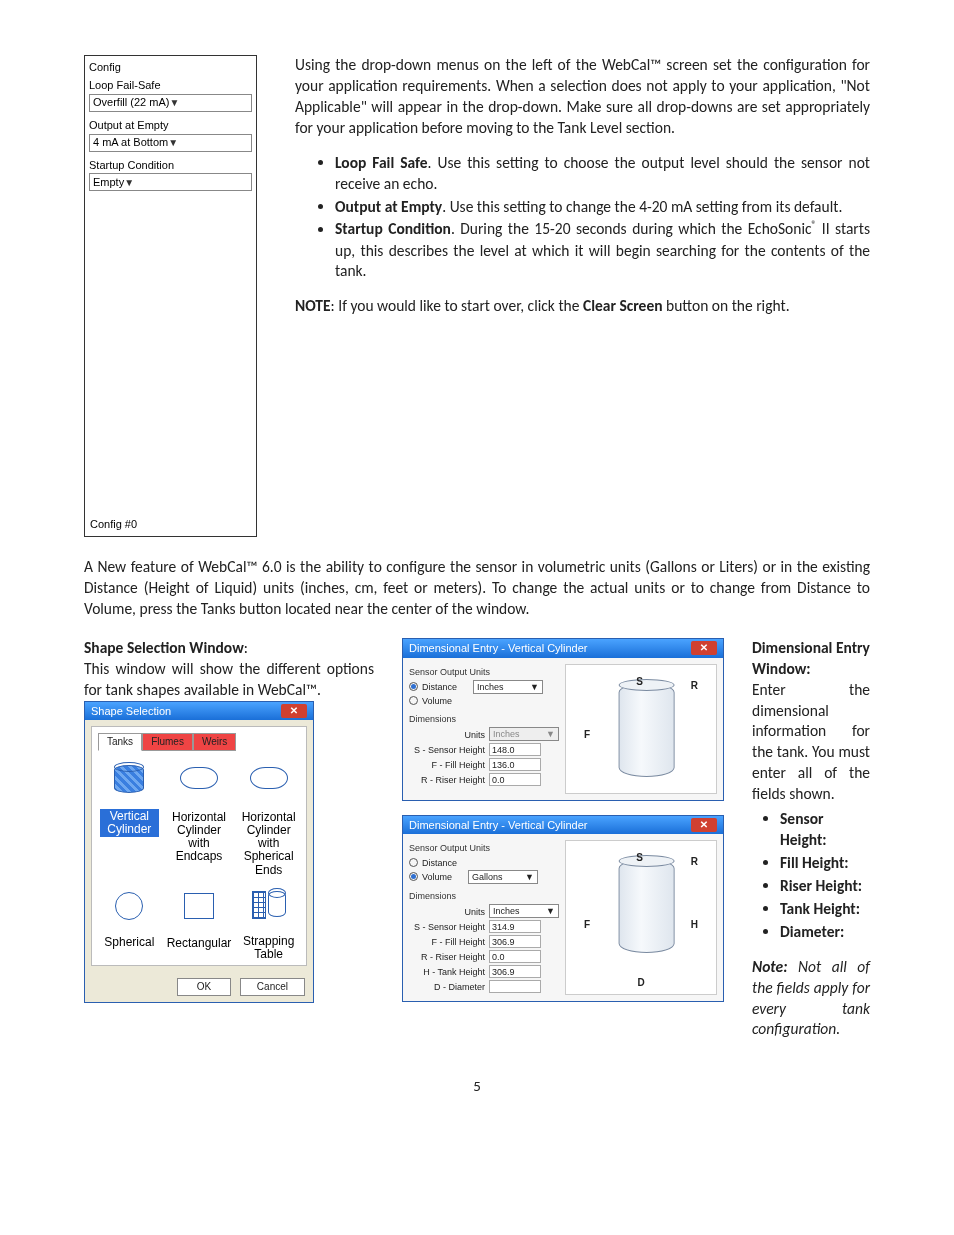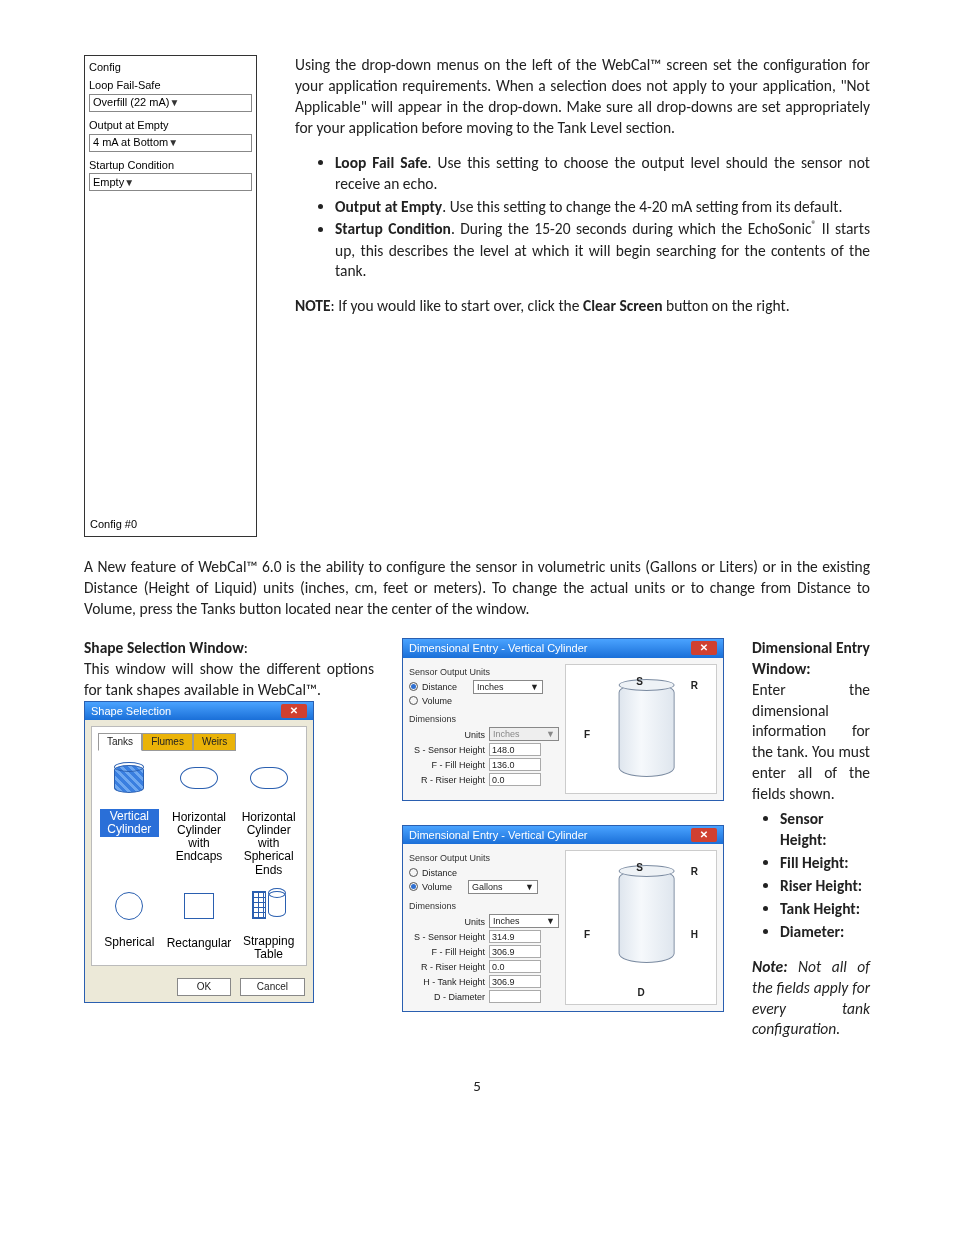--- a/index.html
+++ b/index.html
@@ -33,21 +33,21 @@
   .right-col p { margin-bottom: 14px; }
   ul.doclist { list-style: disc; padding-left: 40px; margin-bottom: 14px; }
   ul.doclist li { text-align: justify; margin-bottom: 2px; }
   .b { font-weight: 700; }
   sup { font-size: 0.6em; }
 
   .full-para { text-align: justify; margin-bottom: 18px; }
 
   .lower { display: flex; gap: 28px; }
   .col-left { width: 290px; }
-  .col-mid { width: 322px; display:flex; flex-direction:column; gap:24px;}
+  .col-mid { width: 322px; display:flex; flex-direction:column; gap:14px;}
   .col-right { flex: 1; }
   .justify { text-align: justify; }
 
   
   .shape-win {
     width: 230px; border: 1px solid #2a5fb0;
     font-family: Arial, sans-serif; font-size: 10px;
     background: #ece9d8; 
   }
   .sw-title {
@@ -55,21 +55,21 @@
     color: #fff; font-size: 11px; padding: 2px 6px;
     display:flex; justify-content: space-between; align-items:center;
   }
   .x-btn {
     width: 26px; height: 14px; background: #d04030; color:#fff;
     border-radius: 2px; text-align:center; font-weight:700; font-size:10px;
     line-height:14px;
   }
   .sw-body { background:#fff; margin:6px; border:1px solid #bbb; padding:6px 6px 2px 6px;}
   .tabs { display:flex; gap:0; font-size:10px; margin-bottom:4px;}
-  .tab { border:1px solid #999; padding:1px 8px; background:#eab308;}
+  .tab { border:1px solid #999; padding:1px 8px; background:#ef4444;}
   .tab.active { background:#fff; border-bottom:1px solid #fff; position:relative; z-index:1;}
   .shape-grid { display:grid; grid-template-columns:repeat(3,1fr); gap:4px 4px; }
   .shape-cell { text-align:center; font-size:12px; color:#000; padding:2px;}
   .shape-icon { width:54px; height:42px; margin:0 auto 2px; position:relative;}
   .cyl {
     width:30px; height:28px; border:1px solid #2a5fb0; border-radius:50%/18%;
     margin:8px auto 0; position:relative;
   }
   .cyl:before{content:"";position:absolute;top:-4px;left:-1px;right:-1px;height:8px;border:1px solid #2a5fb0;border-radius:50%;}
   .vc-sel .shape-label{ background:#2a6fd8; color:#fff; padding:1px 2px;}

